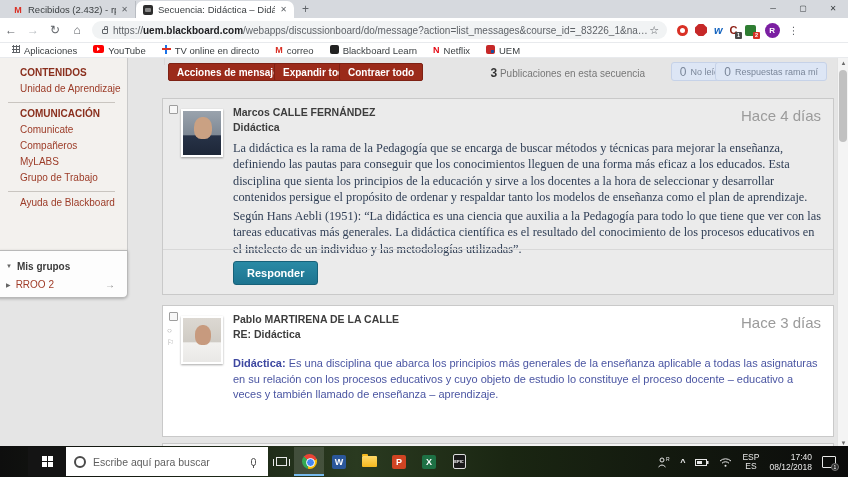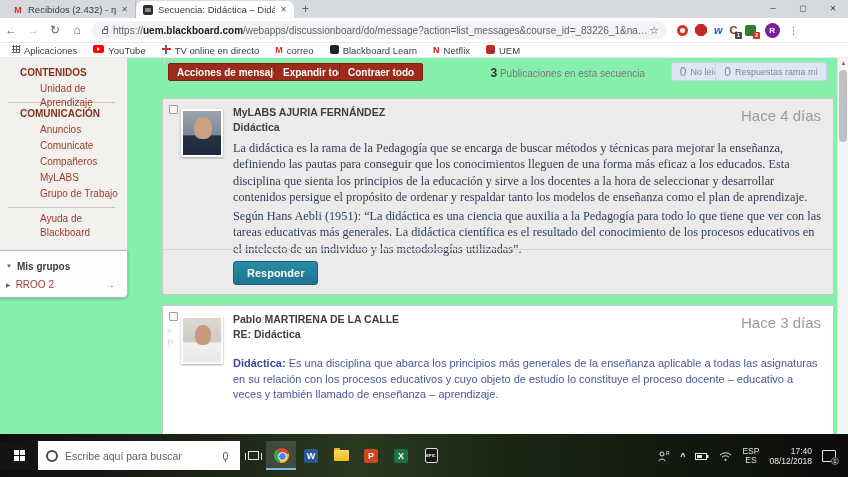--- a/index.html
+++ b/index.html
@@ -53,25 +53,25 @@
   .ic-tv{width:9px;height:9px;position:relative;}
   .ic-tv::before{content:"";position:absolute;left:3.5px;top:0;width:2px;height:9px;background:#1a73e8;}
   .ic-tv::after{content:"";position:absolute;left:0;top:3.5px;width:9px;height:2px;background:#d93025;}
   .ic-gm{color:#d93025;font-weight:bold;font-size:9px;}
   .ic-bbl{width:9px;height:9px;background:#222;border-radius:2px;}
   .ic-nf{color:#e50914;font-weight:bold;font-size:9px;}
   .ic-uem{width:9px;height:9px;background:#c62828;border-radius:2px;position:relative;}
   .ic-uem::after{content:"";position:absolute;right:1px;bottom:1px;width:3px;height:3px;background:#1a4f9c;}
 
   
-  .page{position:absolute;top:58px;left:0;right:0;height:390px;background:#86efac;overflow:hidden;}
+  .page{position:absolute;top:58px;left:0;right:0;height:390px;background:#e5e5e5;overflow:hidden;}
 
   .sidemenu{position:absolute;top:0;left:0;width:128px;height:192px;background:#f3f1ee;border-right:1px solid #c9c9c9;padding:8px 0 0 20px;font-size:10px;}
   .sm-h{color:#8a2f1d;font-weight:bold;height:16px;line-height:14px;}
-  .sm-l{color:#9c3b27;height:16px;line-height:14px;margin-left:20px;}
+  .sm-l{color:#9c3b27;height:16px;line-height:14px;}
   .sm-hr{border:none;border-top:1px solid #c9c5c0;margin:4px 12px 4px -12px;}
   .groups{position:absolute;top:192px;left:-2px;width:130px;height:48px;background:#fdfdfd;border:1px solid #b9b9b9;border-left:none;border-radius:0 0 5px 0;box-shadow:0 1px 3px rgba(0,0,0,.25);padding:6px 0 0 8px;font-size:10px;}
   .grow{display:flex;align-items:center;gap:5px;height:18px;}
   .tri{font-size:6px;color:#666;}
   .g-title{font-weight:bold;color:#3c3c3c;}
   .g-name{color:#a03c28;}
   .g-arrow{margin-left:auto;margin-right:12px;color:#888;font-size:10px;}
 
   
   .frag{position:absolute;left:164px;top:0;width:8px;height:7px;border-left:1px solid #d9d9d9;}
@@ -107,21 +107,21 @@
   .p-body2{position:absolute;left:70px;top:50px;right:14px;font-size:11px;line-height:15.5px;color:#4a55a2;}
   .p-body2 b{color:#3d47a0;}
 
   
   .vscroll{position:absolute;top:0;right:0;width:11px;height:390px;background:#f4f4f4;border-left:1px solid #e2e2e2;}
   .sarr{position:absolute;left:0;width:11px;height:10px;color:#6a6a6a;font-size:6px;text-align:center;line-height:10px;}
   .sarr.up{top:0;} .sarr.dn{bottom:0;}
   .sthumb{position:absolute;left:1px;top:12px;width:8px;height:72px;background:#c1c1c1;border-radius:4px;}
 
   
-  .taskbar{position:absolute;left:0;bottom:0;right:0;height:43px;background:linear-gradient(90deg,#0e0e0e 0%,#1d2817 28%,#2a3a20 42%,#1a2612 60%,#0b0b0b 100%);display:flex;align-items:center;color:#e8e8e8;}
+  .taskbar{position:absolute;left:0;bottom:0;right:0;height:31px;background:linear-gradient(90deg,#0e0e0e 0%,#1d2817 28%,#2a3a20 42%,#1a2612 60%,#0b0b0b 100%);display:flex;align-items:center;color:#e8e8e8;padding-left:28px;}
   .startbtn{width:38px;height:29px;display:flex;align-items:center;justify-content:center;background:#141414;}
   .winlogo{width:11px;height:11px;display:grid;grid-template-columns:5px 5px;grid-template-rows:5px 5px;gap:1px;}
   .winlogo span{background:#fff;}
   .tsearch{width:202px;height:29px;background:#fff;display:flex;align-items:center;gap:7px;padding:0 8px;color:#5f5f5f;font-size:10.5px;}
   .cring{width:12px;height:12px;border:2px solid #4a4a4a;border-radius:50%;flex:0 0 auto;}
   .tsearch .txt{flex:1;white-space:nowrap;overflow:hidden;}
   .mic{width:5px;height:8px;border:1px solid #555;border-radius:3px;position:relative;margin-right:4px;flex:0 0 auto;}
   .mic::after{content:"";position:absolute;left:1px;bottom:-3px;width:1px;height:3px;background:#555;}
   .tvw{width:26px;height:29px;display:flex;align-items:center;justify-content:center;}
   .tvw-i{width:11px;height:9px;border:1px solid #e8e8e8;position:relative;}
@@ -226,21 +226,20 @@
       </span>
   </div>
 
   <div class="page">
 
     <div class="sidemenu">
       <div class="sm-h">CONTENIDOS</div>
       <div class="sm-l">Unidad de Aprendizaje</div>
       <hr class="sm-hr">
       <div class="sm-h">COMUNICACIÓN</div>
-      <div class="sm-l">Anuncios</div>
       <div class="sm-l">Comunicate</div>
       <div class="sm-l">Compañeros</div>
       <div class="sm-l">MyLABS</div>
       <div class="sm-l">Grupo de Trabajo</div>
       <hr class="sm-hr">
       <div class="sm-l">Ayuda de Blackboard</div>
     </div>
 
     <div class="groups">
       <div class="grow">
@@ -274,21 +273,21 @@
       <span>No leído</span>
     </div>
     <div class="pill pill2">
       <span class="num">0</span>
       <span>Respuestas rama mí</span>
     </div>
 
     <div class="post post1">
       <span class="chk"></span>
       <div class="avatar av1"></div>
-      <div class="p-name">MyLABS AJURIA FERNÁNDEZ</div>
+      <div class="p-name">Marcos CALLE FERNÁNDEZ</div>
       <div class="p-title">Didáctica</div>
       <div class="p-age">Hace 4 días</div>
       <div class="p-body1 para1">La didáctica es la rama de la Pedagogía que se encarga de buscar métodos y técnicas para mejorar la enseñanza, definiendo las pautas para conseguir que los conocimientos lleguen de una forma más eficaz a los educados. Esta disciplina que sienta los principios de la educación y sirve a los docentes a la hora de seleccionar y desarrollar contenidos persigue el propósito de ordenar y respaldar tanto los modelos de enseñanza como el plan de aprendizaje.</div>
       <div class="p-body1 para2">Según Hans Aebli (1951): “La didáctica es una ciencia que auxilia a la Pedagogía para todo lo que tiene que ver con las tareas educativas más generales. La didáctica científica es el resultado del conocimiento de los procesos educativos en el intelecto de un individuo y las metodologías utilizadas”.</div>
       <div class="p-foot"></div>
       <div class="reply">Responder</div>
     </div>
 
     <div class="post post2">
       <span class="chk"></span>

